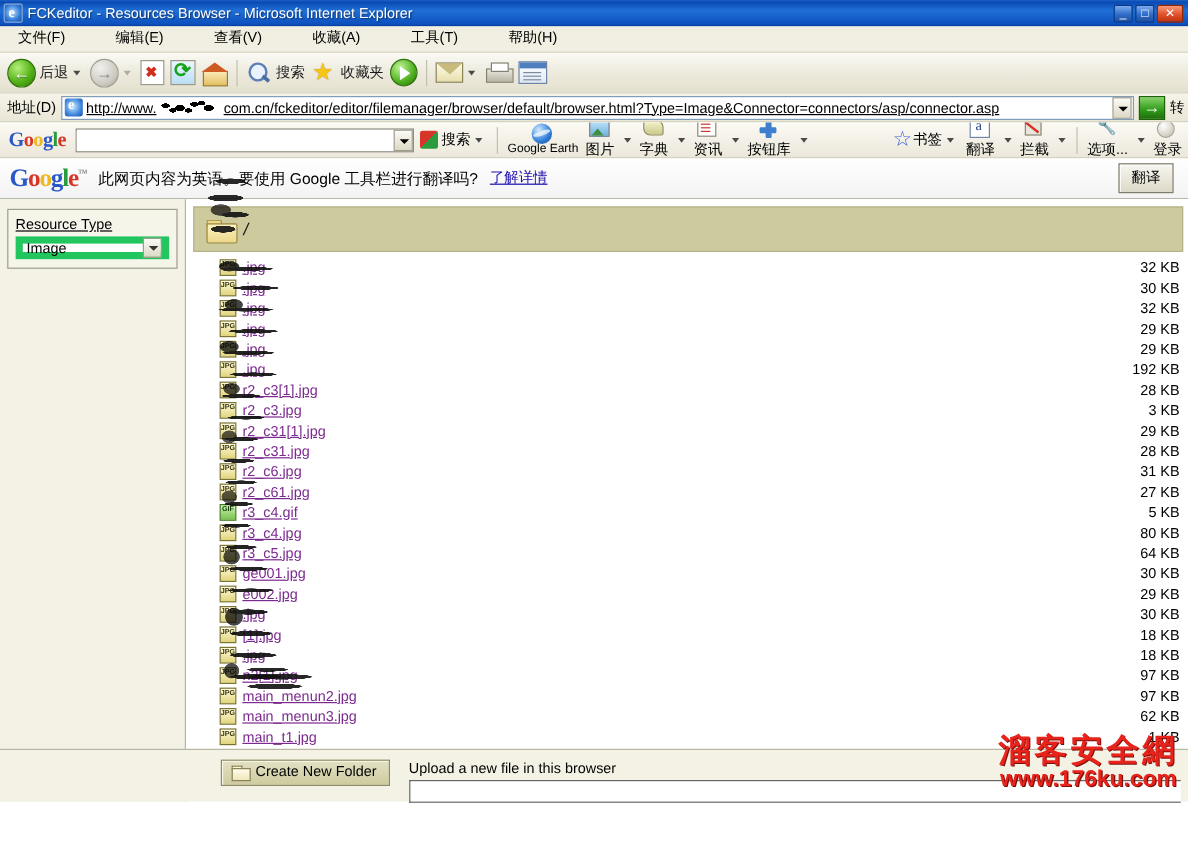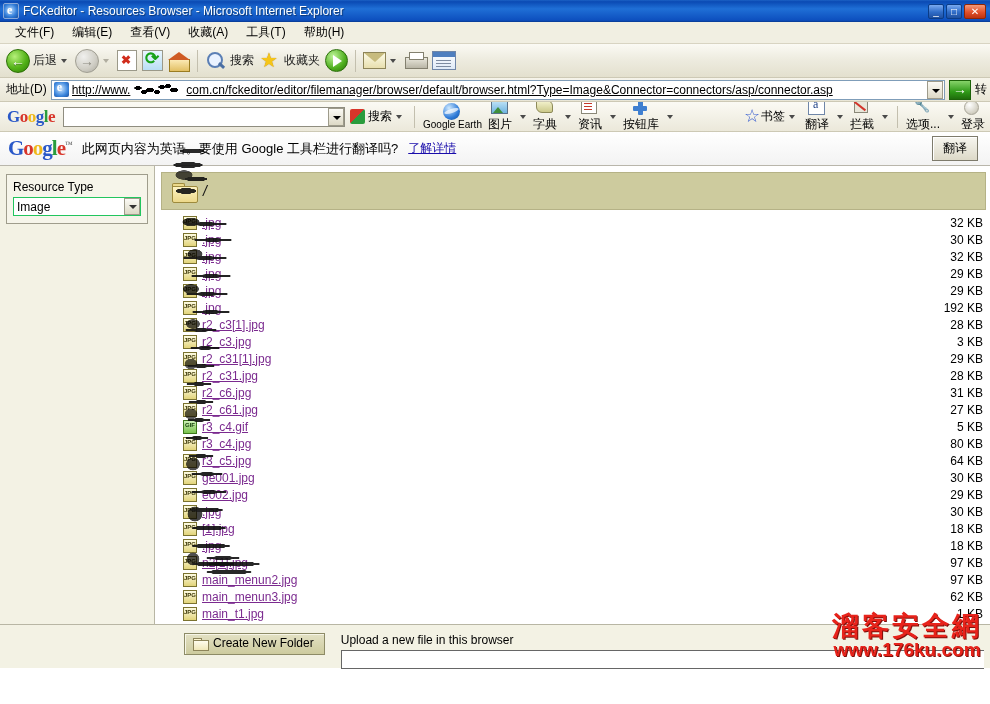--- a/index.html
+++ b/index.html
@@ -56,23 +56,24 @@
     position: absolute; left: 0; right: 0; top: 0;
     text-align: center; font-size: 10px; color: #fff;
     line-height: 13px; font-family: "Liberation Sans", sans-serif;
   }
 
   
   #menubar {
     height: 22px;
     background: #f1efe2;
     border-bottom: 1px solid #d8d4c2;
-    display: flex; align-items: center;
+    display: flex; align-items: flex-end;
     padding-left: 6px;
     position: relative;
+    gap: 24px;
   }
   #menubar .mi {
     padding: 2px 9px 3px 9px;
     font-size: 12px; color: #000;
     white-space: nowrap;
   }
   #menubar .menu-right {
     margin-left: auto; padding-right: 4px;
     width: 18px; height: 18px;
   }
@@ -432,23 +433,23 @@
     border-right: 1px solid #b8b6a4;
     padding: 6px 6px 0 6px;
   }
   .rt-panel {
     border: 1px solid #9f9d8c;
     background: #f6f5ea;
     padding: 5px 6px 7px 6px;
     position: relative;
     top: 2px;
   }
-  .rt-label { font-size: 12px; margin-bottom: 3px; }
+  .rt-label { font-size: 12px; margin-bottom: 3px; text-decoration: underline; }
   .rt-select {
-    height: 19px; background: #fff; border: 1px solid #22c55e;
+    height: 19px; background: #fff; border: 6px solid #22c55e;
     display: flex; align-items: center; padding-left: 3px;
     font-size: 12px;
   }
   .rt-select .val { flex: 1; }
   .rt-select .dd {
     width: 16px; height: 17px; flex: none;
     background: linear-gradient(to bottom, #fbfaf5, #ddd9c6);
     border: 1px solid #9e9b8b; position: relative;
   }
   .rt-select .dd::after {

